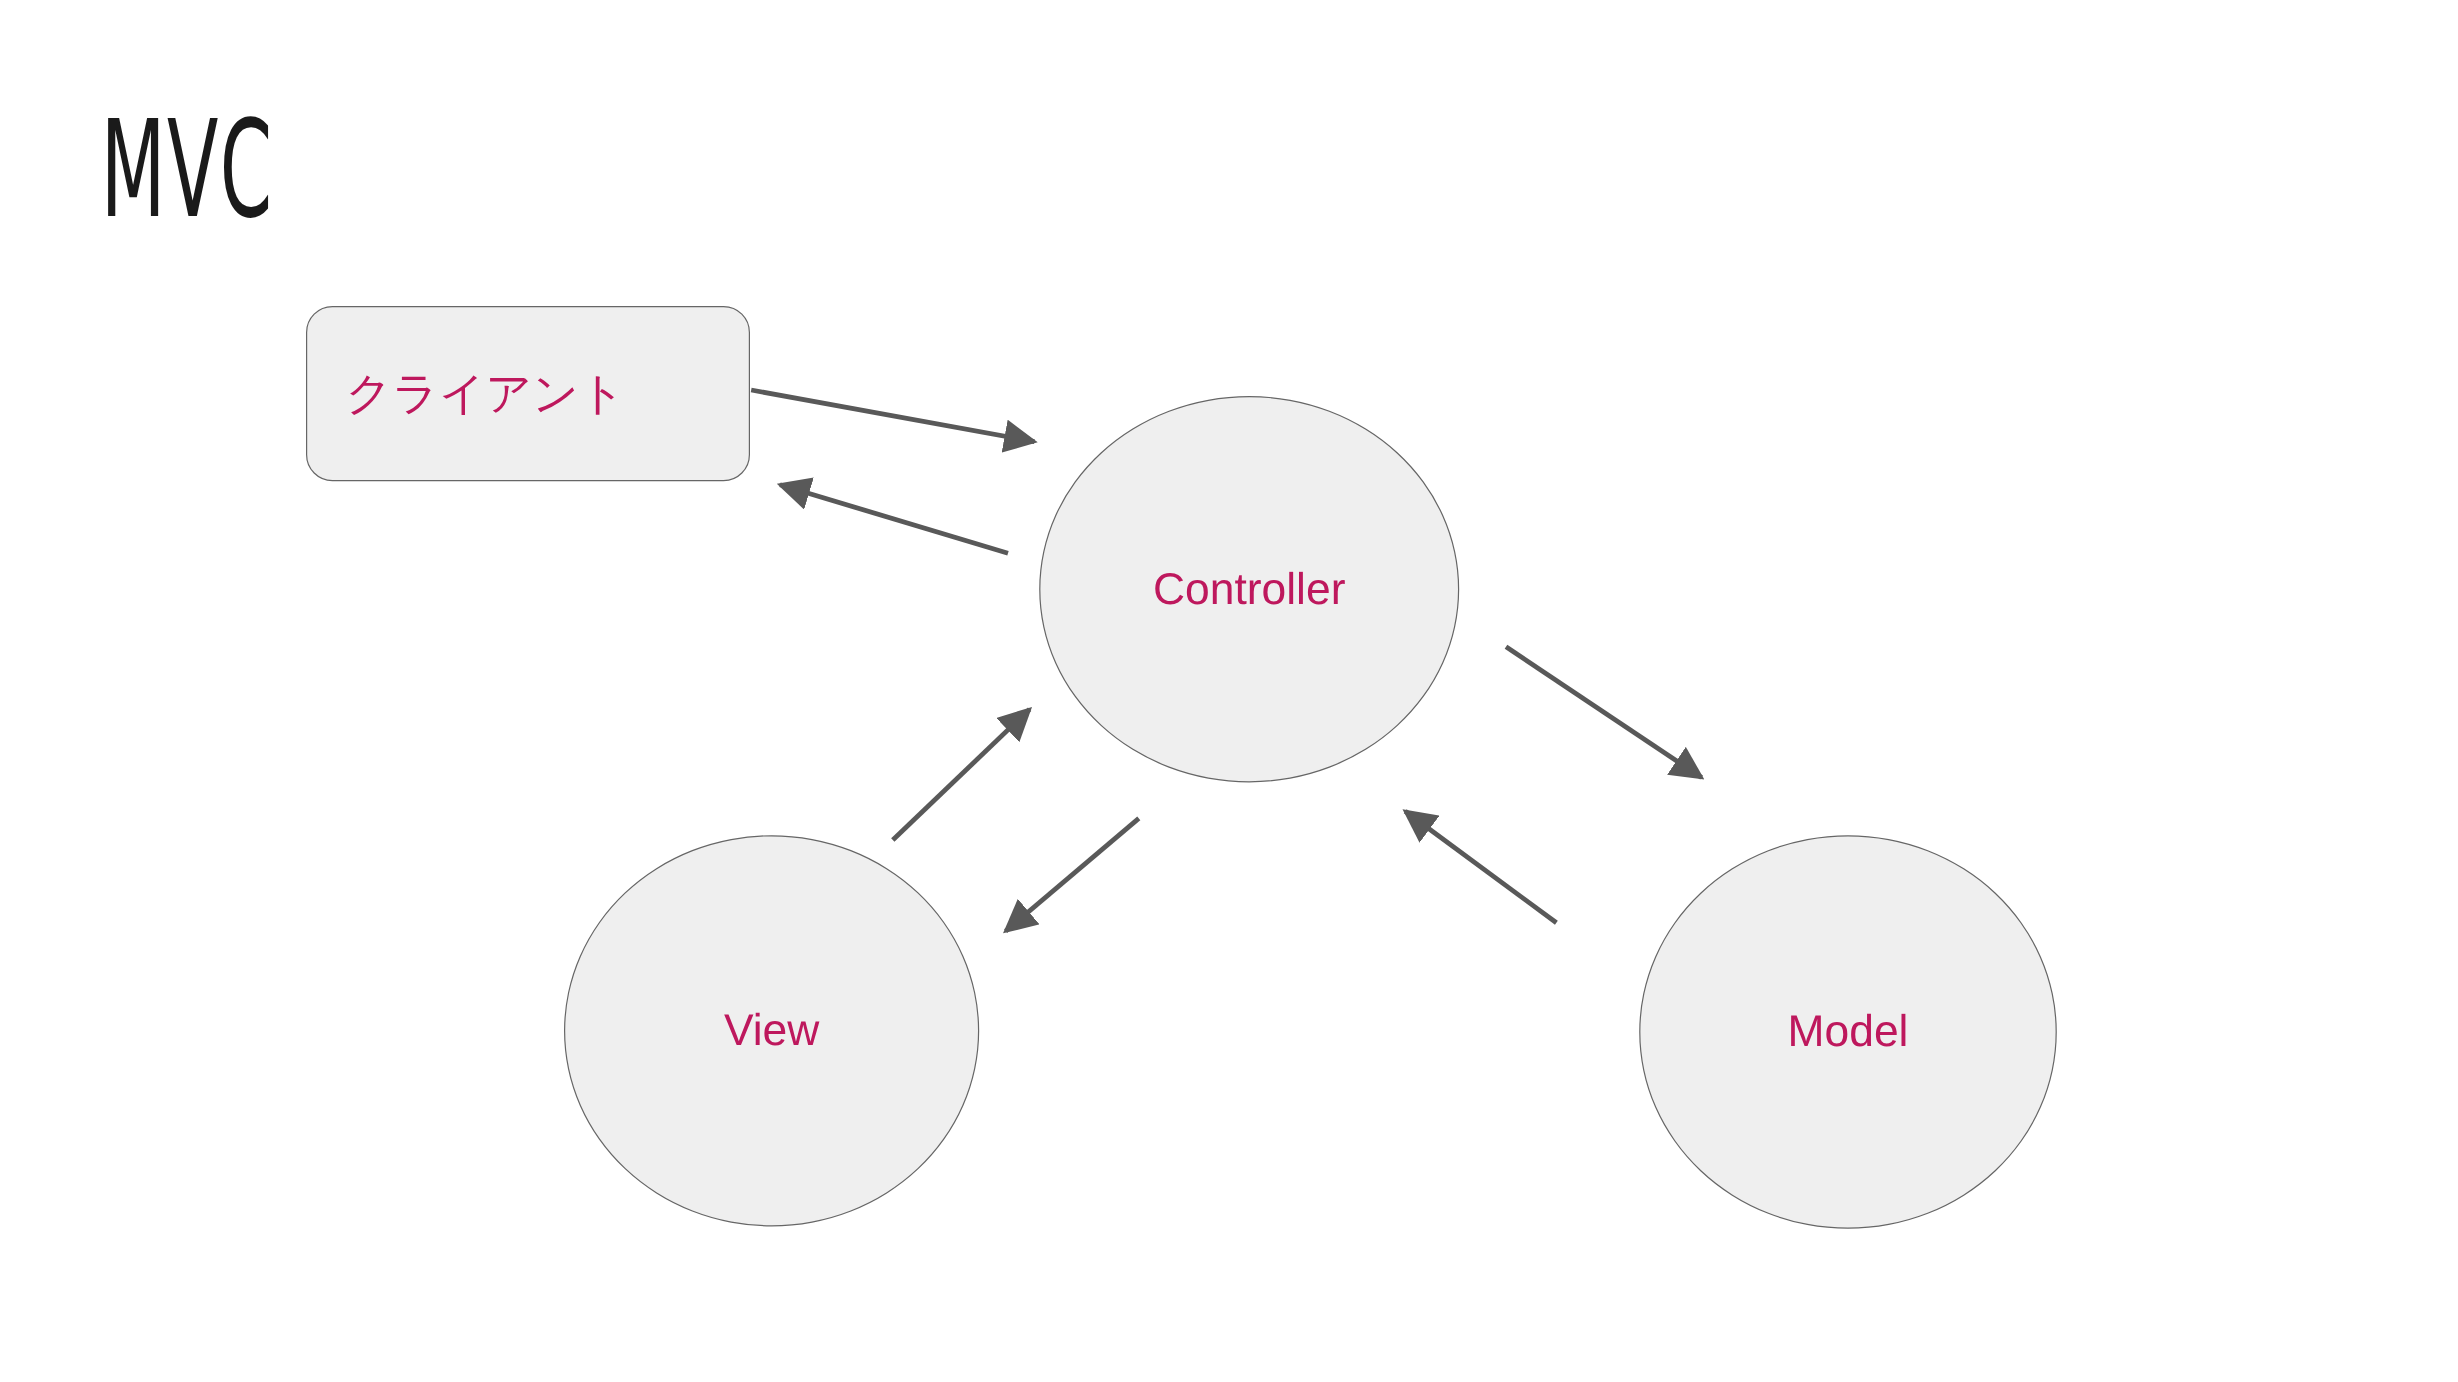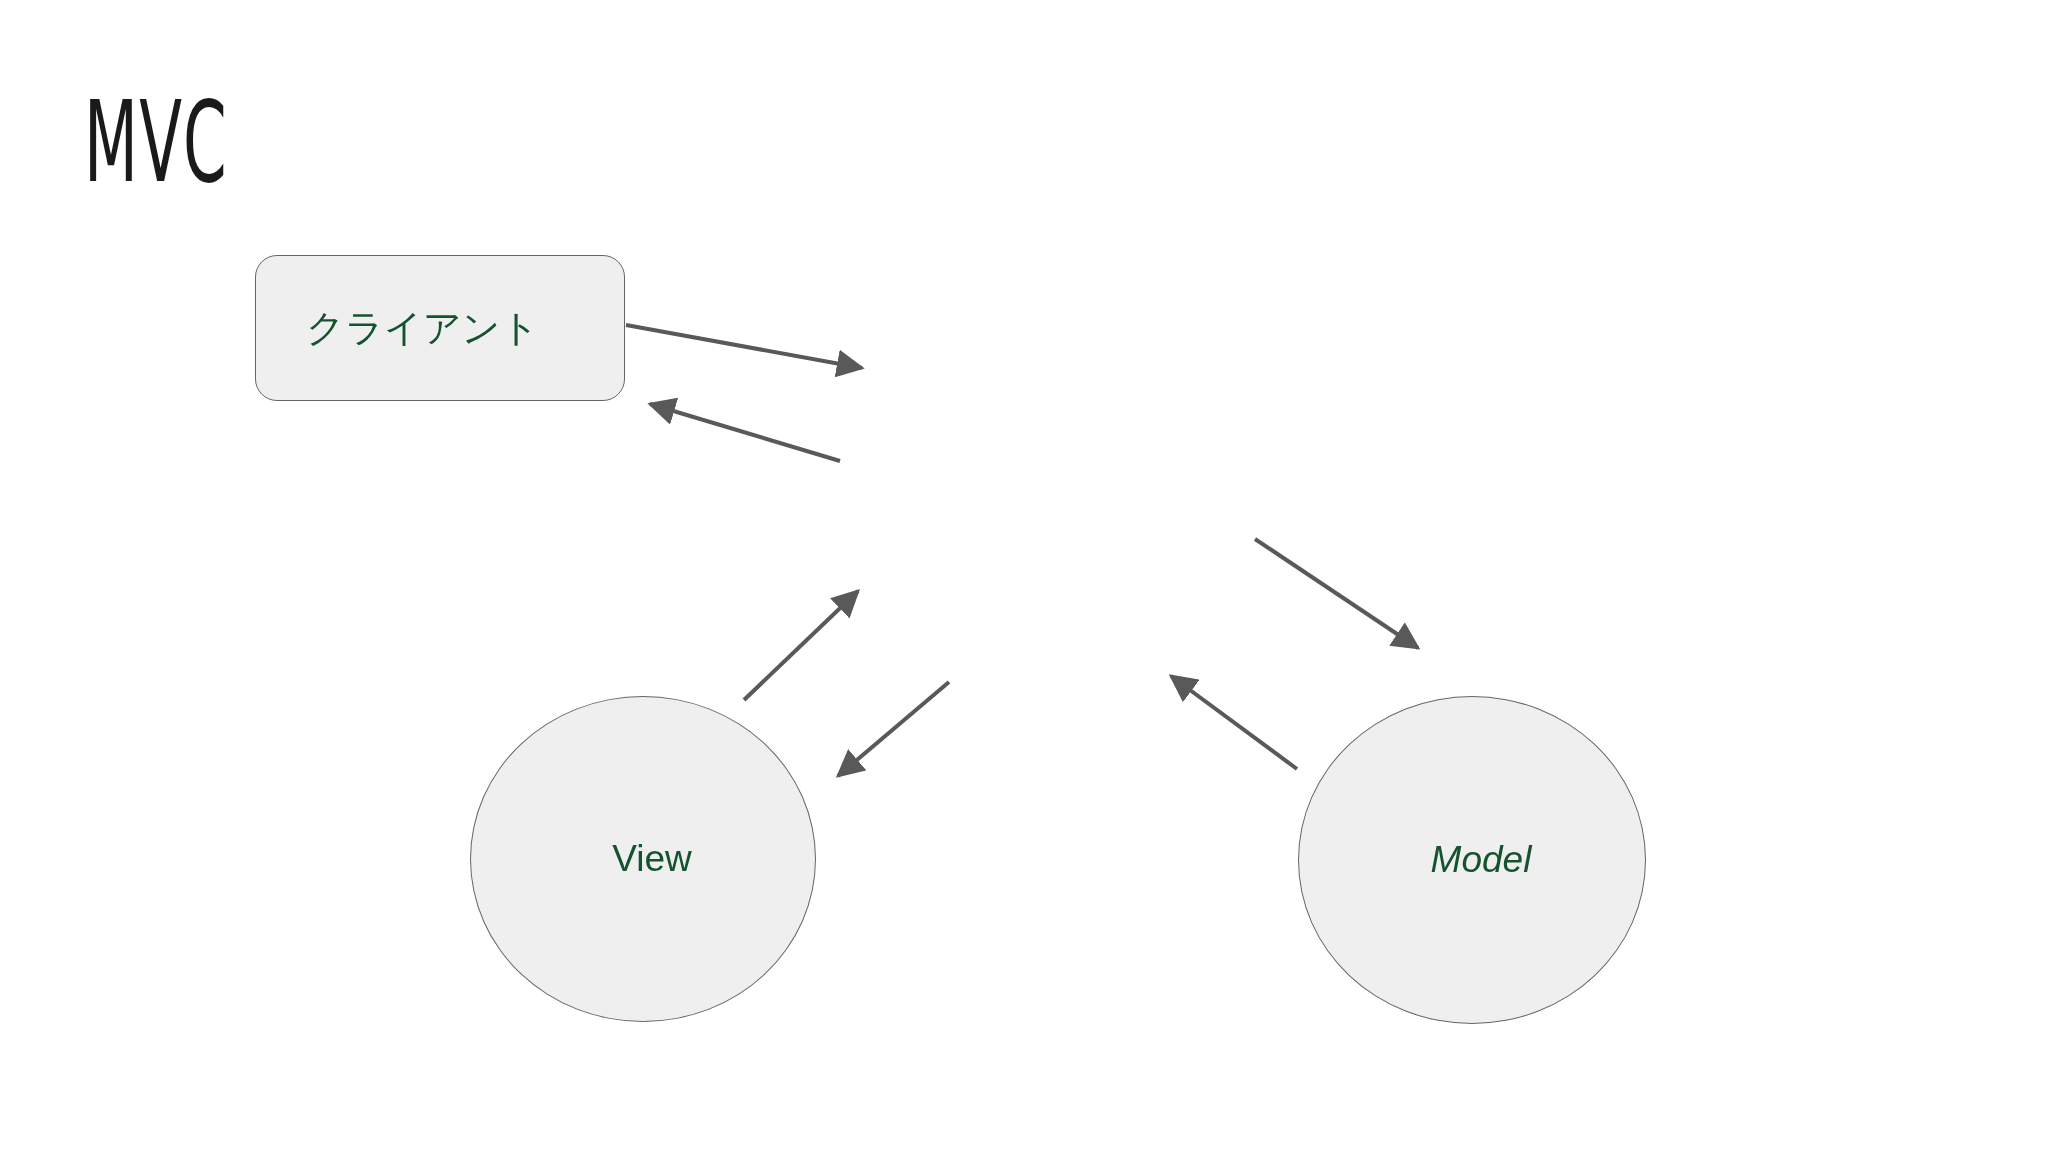--- a/index.html
+++ b/index.html
@@ -59,24 +59,23 @@
     border-radius: 50%;
   }
   .node-box {
     border-radius: 22px;
     justify-content: flex-start;
   }
   .node-label {
     font-family: "Liberation Sans", "DejaVu Sans", sans-serif;
     font-size: 37px;
     font-weight: 400;
-    color: #14532d;
+    color: #be185d;
     white-space: nowrap;
     user-select: none;
-    margin-left: 18px;
   }
   .node-box .node-label {
     padding-left: 32px;
     font-size: 38px;
   }
 
   
   #node-client      { left: 255px; top: 255px;  width: 370px; height: 146px; }
   #node-controller  { left: 866px; top: 330px;  width: 350px; height: 322px; }
   #node-view        { left: 470px; top: 696px;  width: 346px; height: 326px; }
@@ -102,22 +101,25 @@
         <line x1="1297" y1="769" x2="1171" y2="676" stroke="#595959" stroke-width="4" stroke-linecap="butt" marker-end="url(#arrowhead)"></line>
         <line x1="744" y1="700" x2="858" y2="591" stroke="#595959" stroke-width="4" stroke-linecap="butt" marker-end="url(#arrowhead)"></line>
         <line x1="949" y1="682" x2="838" y2="776" stroke="#595959" stroke-width="4" stroke-linecap="butt" marker-end="url(#arrowhead)"></line>
       </g>
   </svg>
 
   <div class="node node-box" id="node-client" style="left: 255px; top: 255px; width: 370px; height: 146px; background: rgb(239, 239, 239); border-color: rgb(102, 102, 102);">
     <span class="node-label">クライアント</span>
   </div>
 
+  <div class="node node-circle" id="node-controller" style="left: 866px; top: 330px; width: 350px; height: 322px; background: rgb(239, 239, 239); border-color: rgb(102, 102, 102);">
+    <span class="node-label">Controller</span>
+  </div>
 
   <div class="node node-circle" id="node-view" style="left: 470px; top: 696px; width: 346px; height: 326px; background: rgb(239, 239, 239); border-color: rgb(102, 102, 102); justify-content: center;">
     <span class="node-label">View</span>
   </div>
 
-  <div class="node node-circle" id="node-model" style="left: 1298px; top: 696px; width: 348px; height: 328px; background: rgb(239, 239, 239); border-color: rgb(102, 102, 102); font-style: italic;">
+  <div class="node node-circle" id="node-model" style="left: 1366px; top: 696px; width: 348px; height: 328px; background: rgb(239, 239, 239); border-color: rgb(102, 102, 102);">
     <span class="node-label">Model</span>
   </div>
 
 </div>
 
 </body></html>

